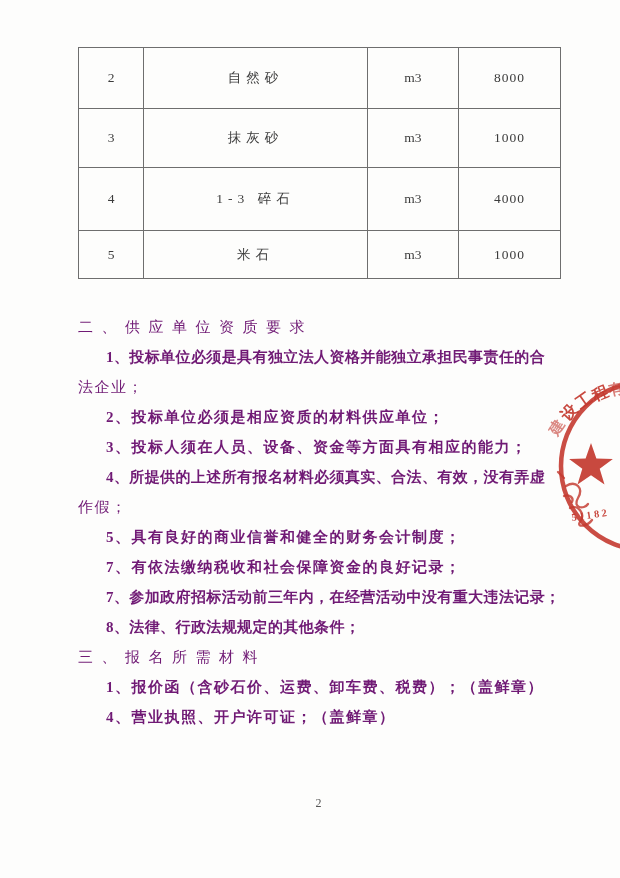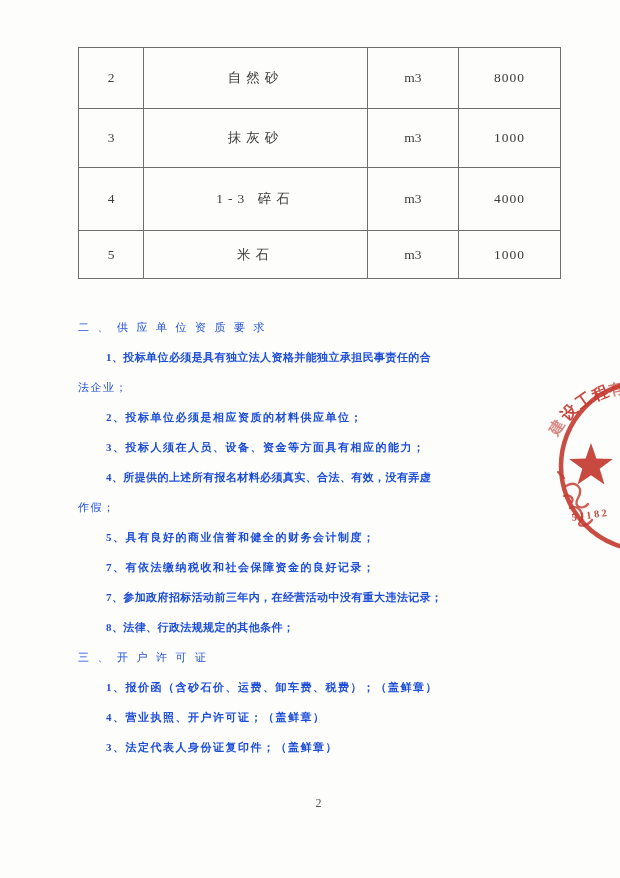--- a/index.html
+++ b/index.html
@@ -24,21 +24,21 @@
   }
   .mat-table tr:nth-child(1){height:61px;}
   .mat-table tr:nth-child(2){height:59px;}
   .mat-table tr:nth-child(3){height:63px;}
   .mat-table tr:nth-child(4){height:48px;}
   .mat-table .c-name{letter-spacing:5px;}
   .mat-table .c-qty{letter-spacing:1px;}
   
   .doc-body{
     position:absolute;left:78px;top:312px;width:500px;
-    font-size:11px;line-height:30px;color:#1d4ed8;
+    font-size:15px;line-height:30px;color:#701a75;
   }
   .ln{white-space:nowrap;height:30px;}
   .ind{padding-left:28px;font-weight:bold;}
   .wide{letter-spacing:8.5px;}
   .mid{letter-spacing:1.5px;}
   .tight{letter-spacing:0.4px;}
   .loose{letter-spacing:4.5px;}
   
   .page-num{
     position:absolute;left:78px;top:796px;width:482px;
@@ -101,24 +101,23 @@
     <div class="ln ind tight">1、投标单位必须是具有独立法人资格并能独立承担民事责任的合</div>
     <div class="ln mid">法企业；</div>
     <div class="ln ind mid">2、投标单位必须是相应资质的材料供应单位；</div>
     <div class="ln ind mid">3、投标人须在人员、设备、资金等方面具有相应的能力；</div>
     <div class="ln ind tight">4、所提供的上述所有报名材料必须真实、合法、有效，没有弄虚</div>
     <div class="ln mid">作假；</div>
     <div class="ln ind mid">5、具有良好的商业信誉和健全的财务会计制度；</div>
     <div class="ln ind mid">7、有依法缴纳税收和社会保障资金的良好记录；</div>
     <div class="ln ind tight">7、参加政府招标活动前三年内，在经营活动中没有重大违法记录；</div>
     <div class="ln ind tight">8、法律、行政法规规定的其他条件；</div>
-    <div class="ln wide">三、开户许可证</div>
+    <div class="ln wide">三、报名所需材料</div>
     <div class="ln ind mid">1、报价函（含砂石价、运费、卸车费、税费）；（盖鲜章）</div>
     <div class="ln ind mid">4、营业执照、开户许可证；（盖鲜章）</div>
-    <div class="ln ind mid">3、法定代表人身份证复印件；（盖鲜章）</div>
   </div>
 
   <div class="stamp">
     <svg width="182" height="200" viewBox="0 0 182 200">
       <g fill="none" stroke="#c43a30" opacity="0.9">
         <circle cx="97" cy="98" r="84" stroke-width="4.5"></circle>
       </g>
       <g fill="#c43a30" opacity="0.92">
         <text font-size="15" text-anchor="middle" transform="translate(13,62) rotate(-58)" opacity="0.65">建</text>
         <text font-size="16" text-anchor="middle" transform="translate(25,48) rotate(-47)">设</text>

